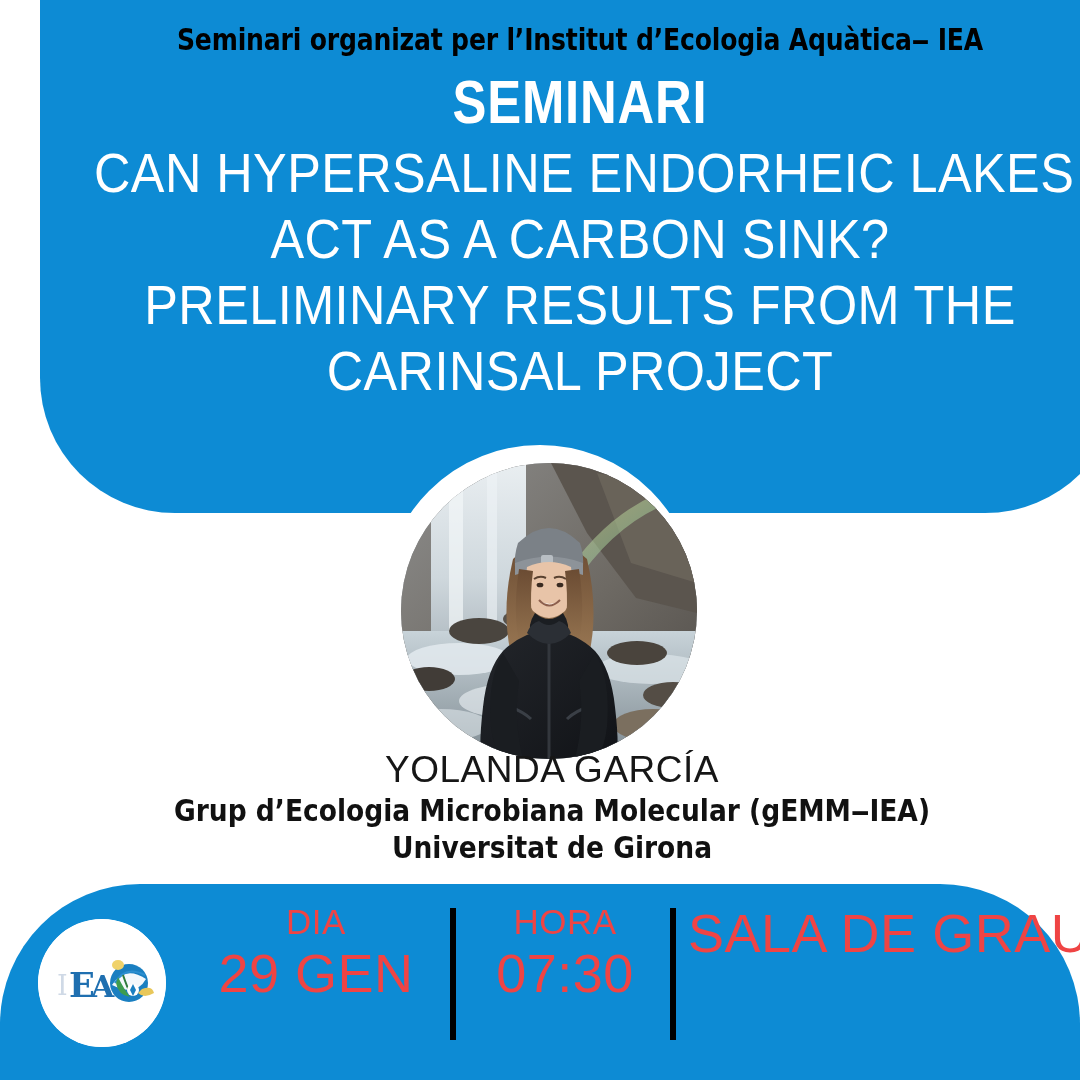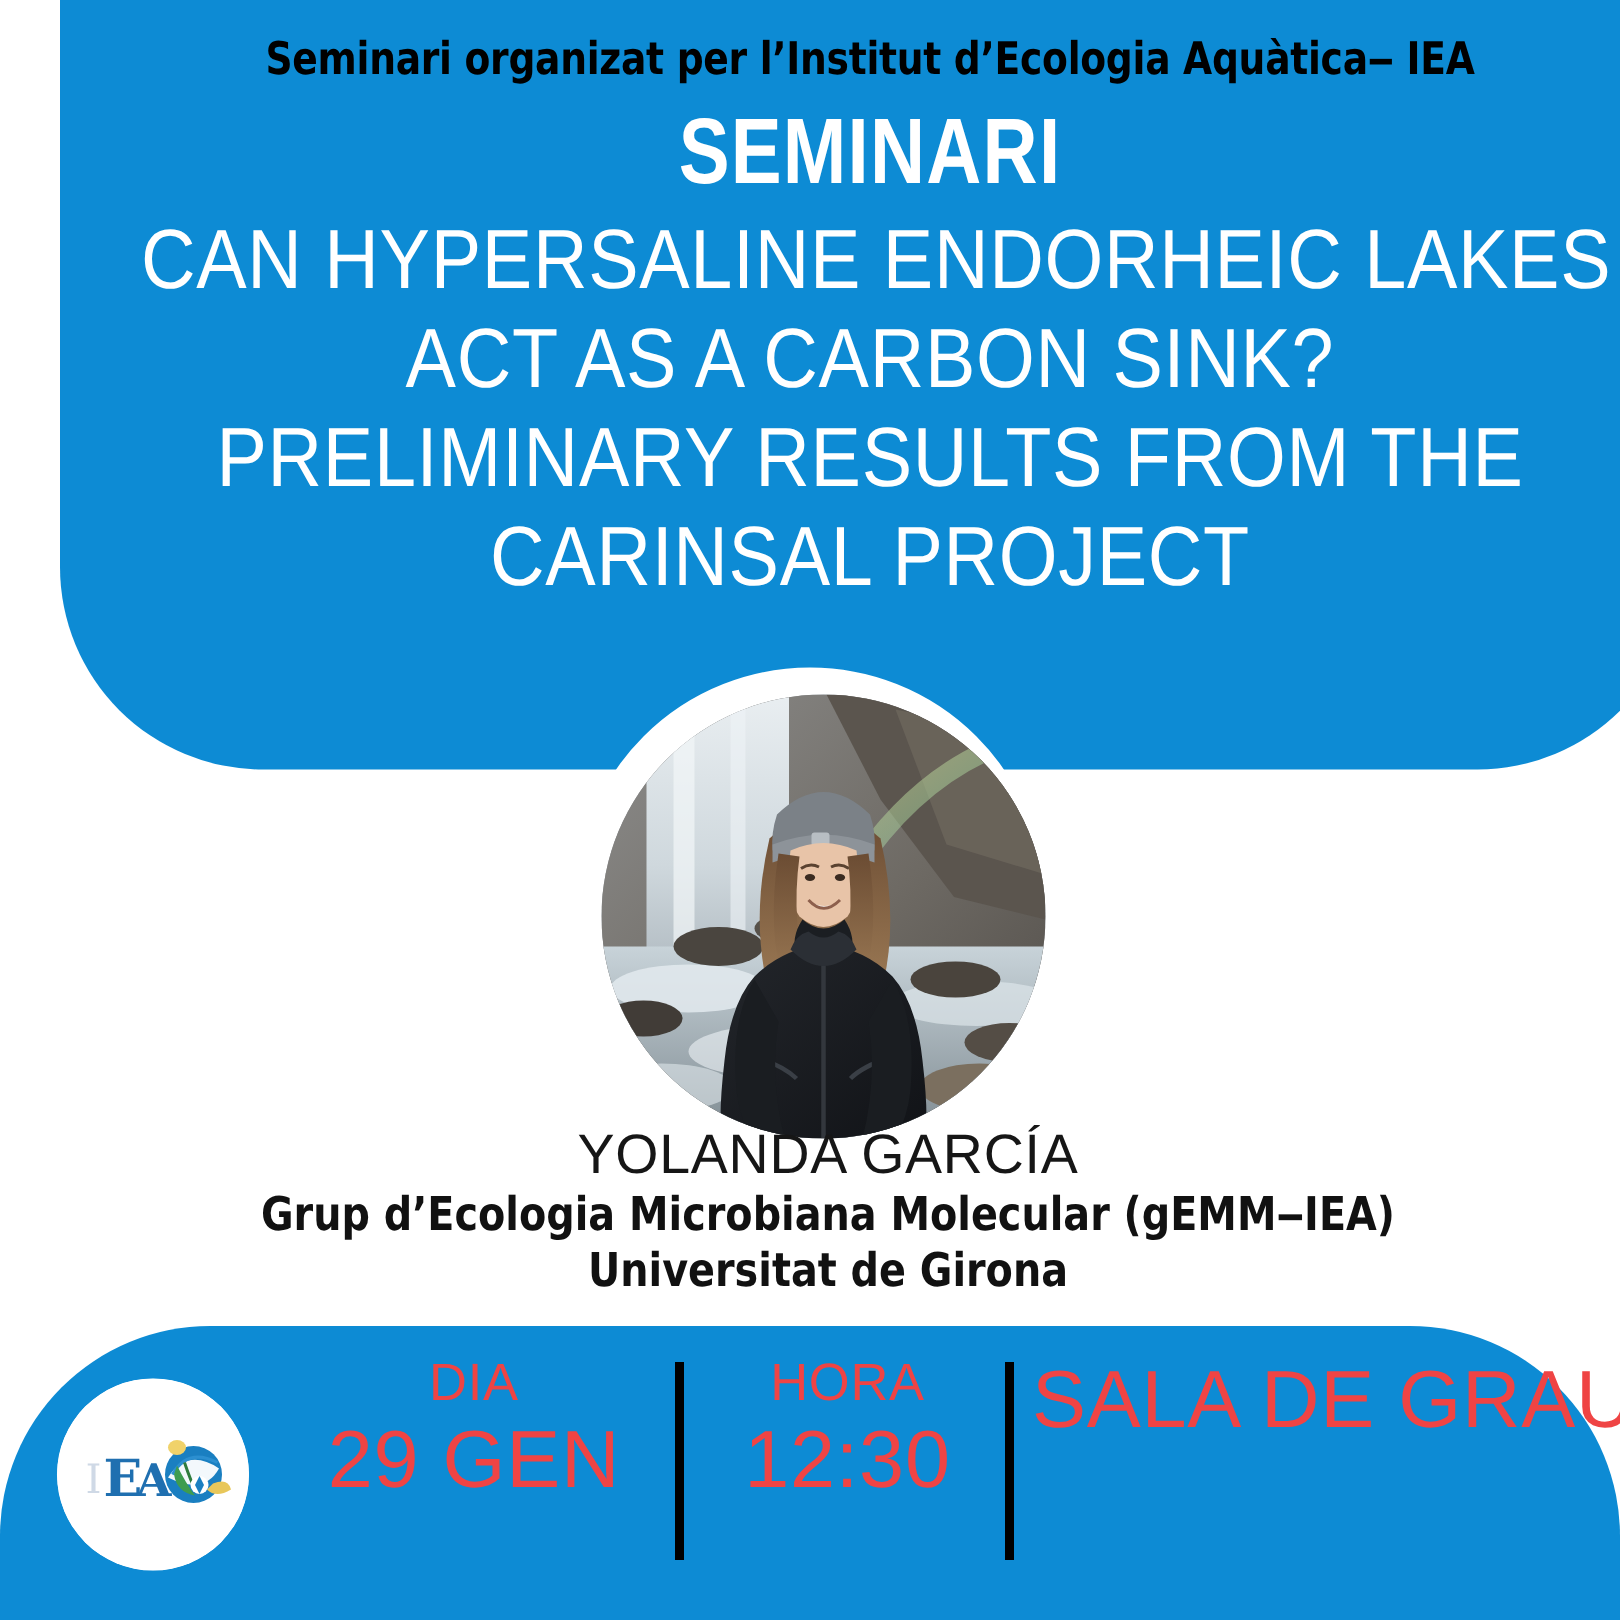--- a/index.html
+++ b/index.html
@@ -293,20 +293,20 @@
   <div class="divider" id="divider-1"></div>
   <div class="divider" id="divider-2"></div>
 
   <div class="info-col" id="col-dia">
     <div class="info-label">DIA</div>
     <div class="info-value">29 GEN</div>
   </div>
 
   <div class="info-col" id="col-hora">
     <div class="info-label">HORA</div>
-    <div class="info-value">12:30</div>
+    <div class="info-value">07:30</div>
   </div>
 
   <div class="info-col" id="col-lloc">
     <div class="info-value">SALA DE GRAUS</div>
   </div>
 
 </div>
 
 </body></html>

